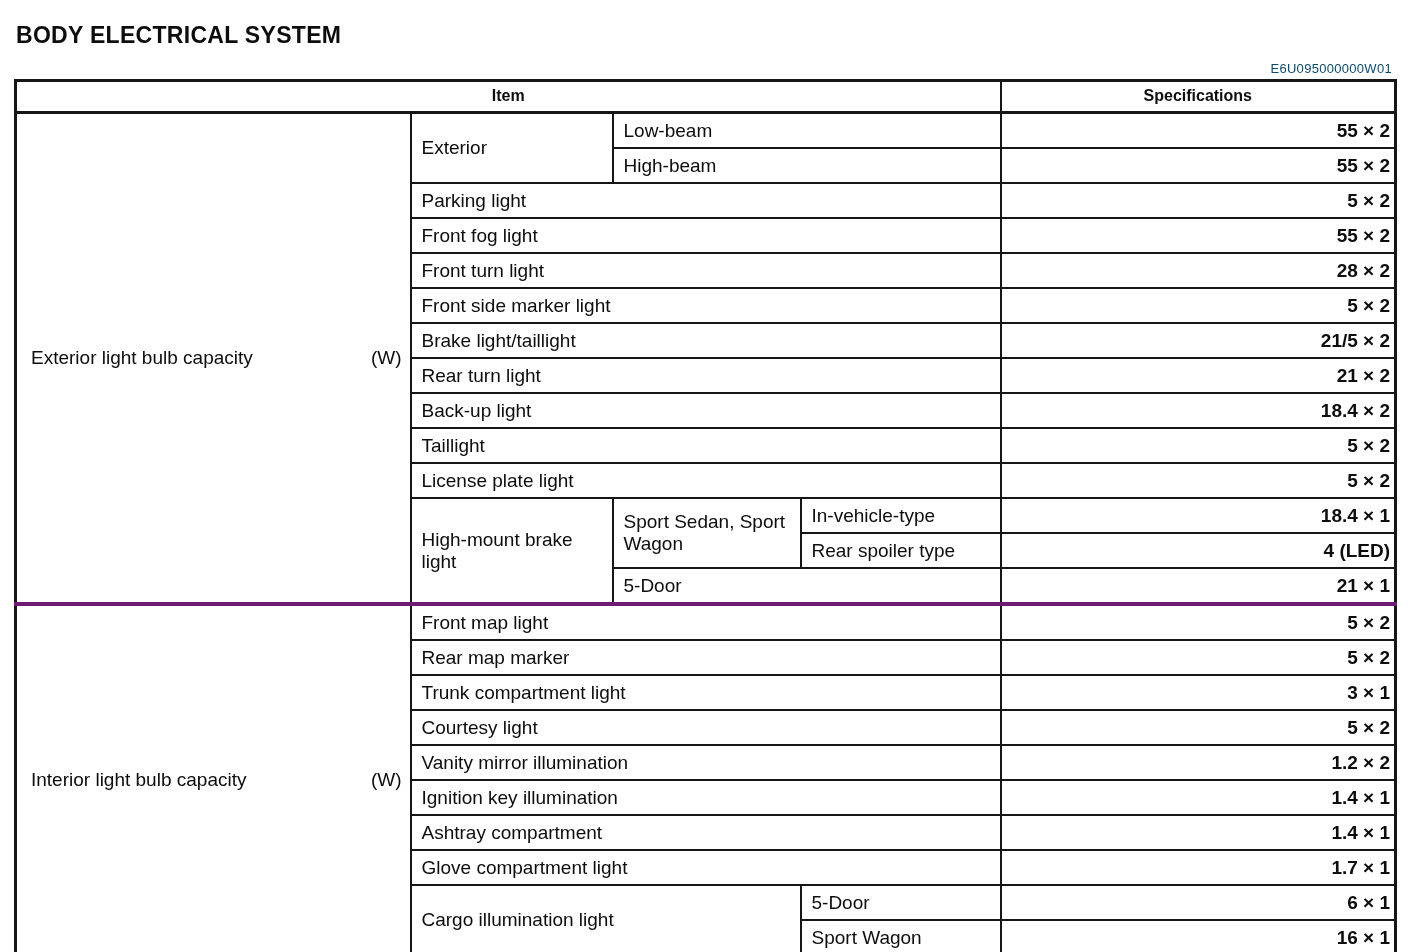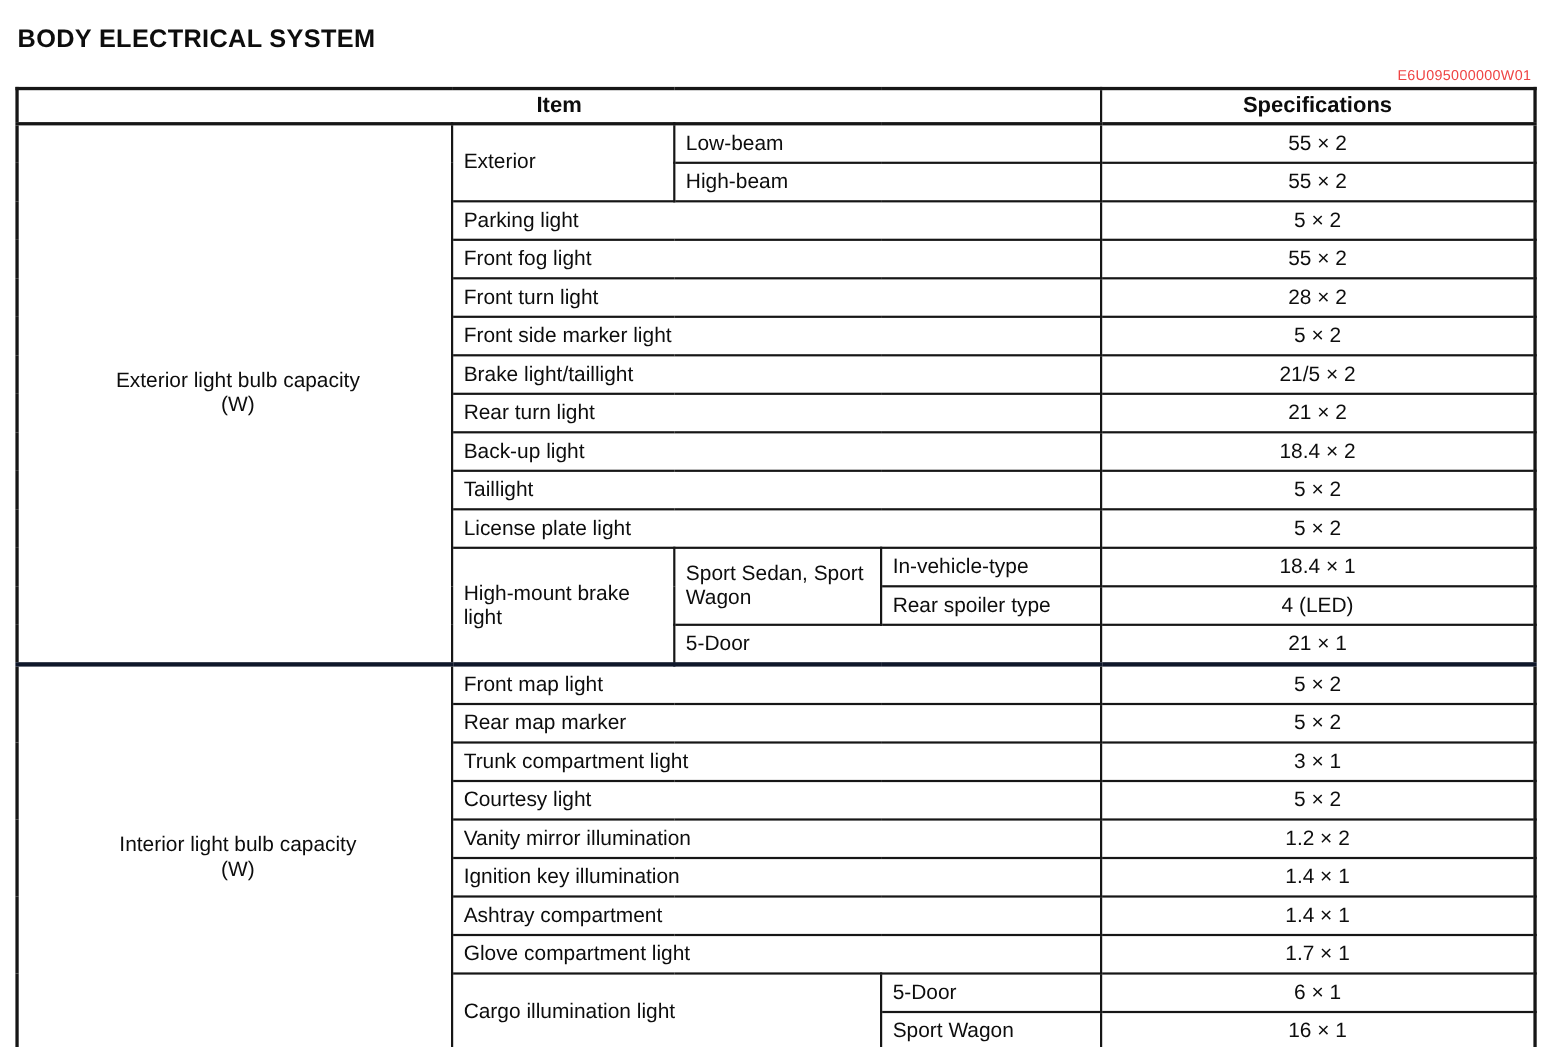--- a/index.html
+++ b/index.html
@@ -19,65 +19,65 @@
     font-size: 23px;
     font-weight: bold;
     letter-spacing: 0.3px;
     margin: 14px 0 12px 2px;
   }
   .doc-code {
     text-align: right;
     font-size: 13px;
     letter-spacing: 0.3px;
     margin: 0 2px 3px 0;
-    color: #ef4444;
+    color: #0c4a6e;
   }
   table.spec-table {
     border-collapse: collapse;
     table-layout: fixed;
     width: 1380px;
     border: 3px solid #161616;
   }
   .spec-table th,
   .spec-table td {
     border: 2px solid #161616;
     font-size: 19px;
     line-height: 1.15;
     padding: 0 10px;
     vertical-align: middle;
     overflow: hidden;
   }
   .spec-table thead th {
-    font-size: 20px;
+    font-size: 16px;
     font-weight: bold;
     height: 29px;
     text-align: center;
     padding: 0;
     border-bottom: 3px solid #161616;
   }
   .spec-table tbody td {
     height: 33px;
     text-align: left;
   }
   .spec-table td.spec {
-    text-align: center;
+    text-align: right;
     padding: 0 4px;
+    font-weight: bold;
   }
   .spec-table td.cat {
     padding: 0 8px 0 14px;
   }
   .cat-inner {
     display: flex;
     justify-content: space-between;
     align-items: center;
     width: 100%;
-    flex-direction: column;
   }
   tr.section-start td {
-    border-top: 4px solid #0f172a;
+    border-top: 4px solid #701a75;
   }
 </style>
 </head>
 <body>
 
 <div class="page">
   <h1 class="title">BODY ELECTRICAL SYSTEM</h1>
   <div class="doc-code">E6U095000000W01</div>
 
   <table class="spec-table">

